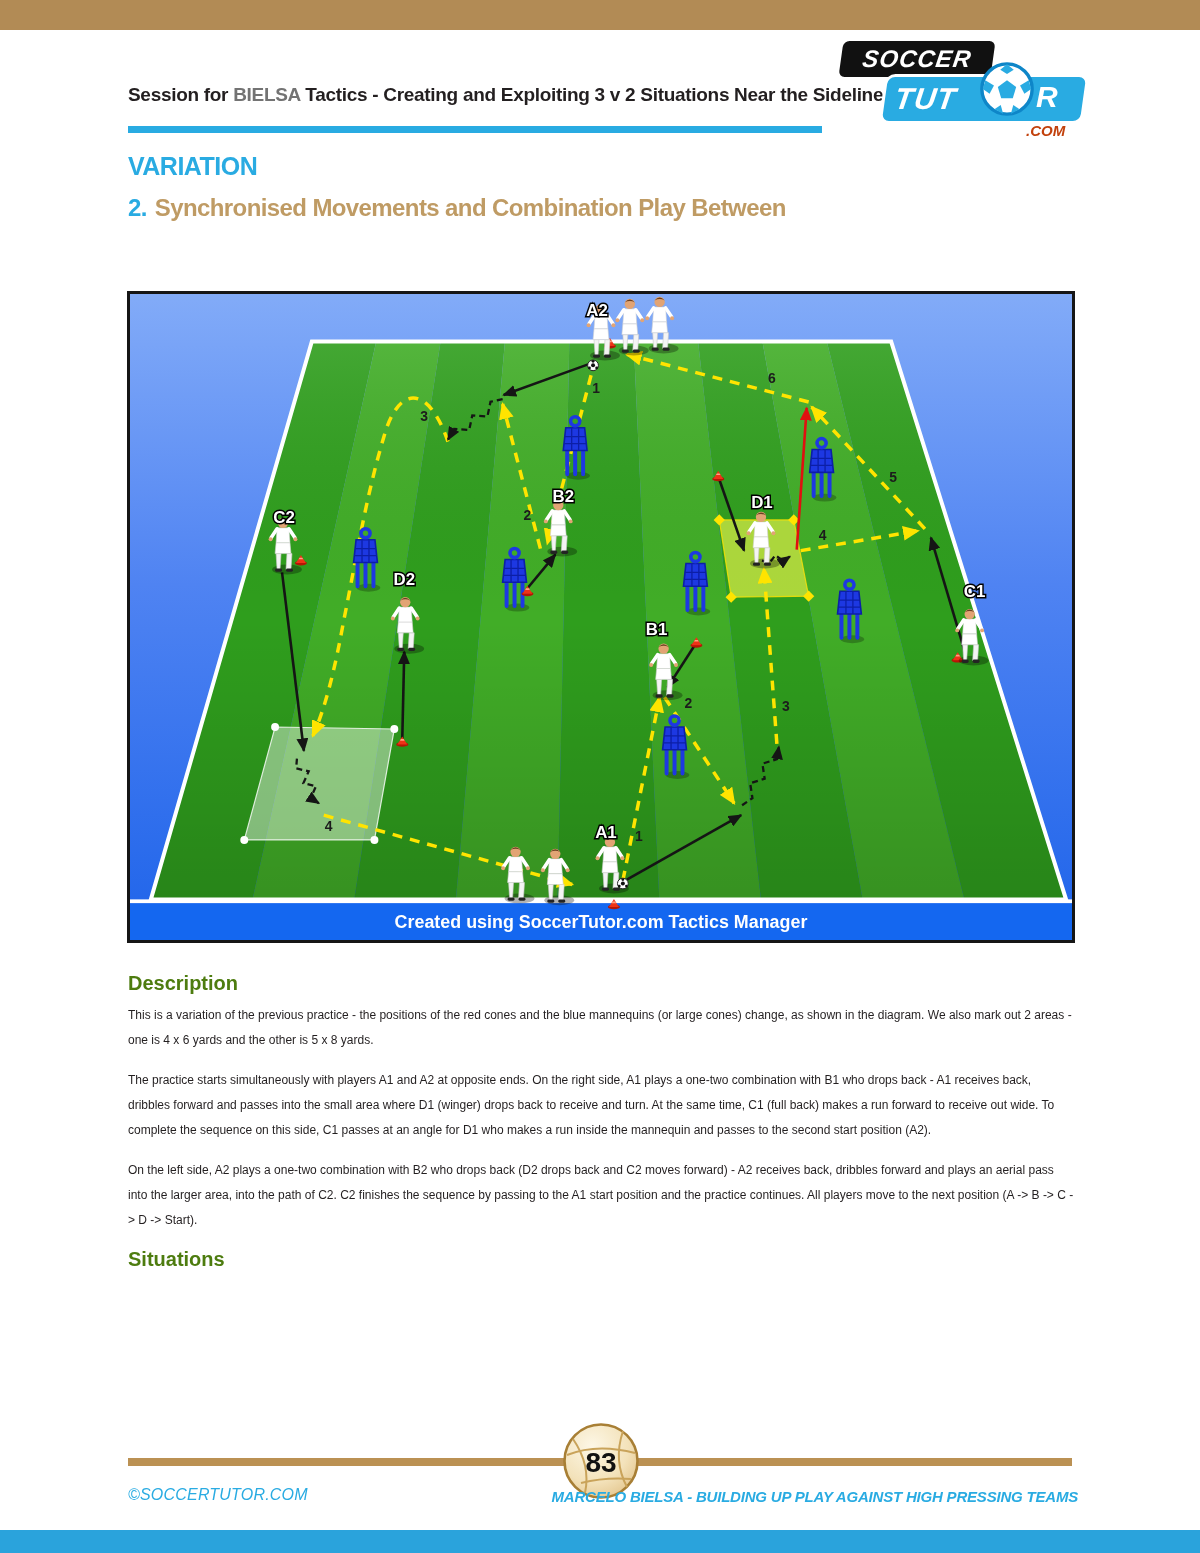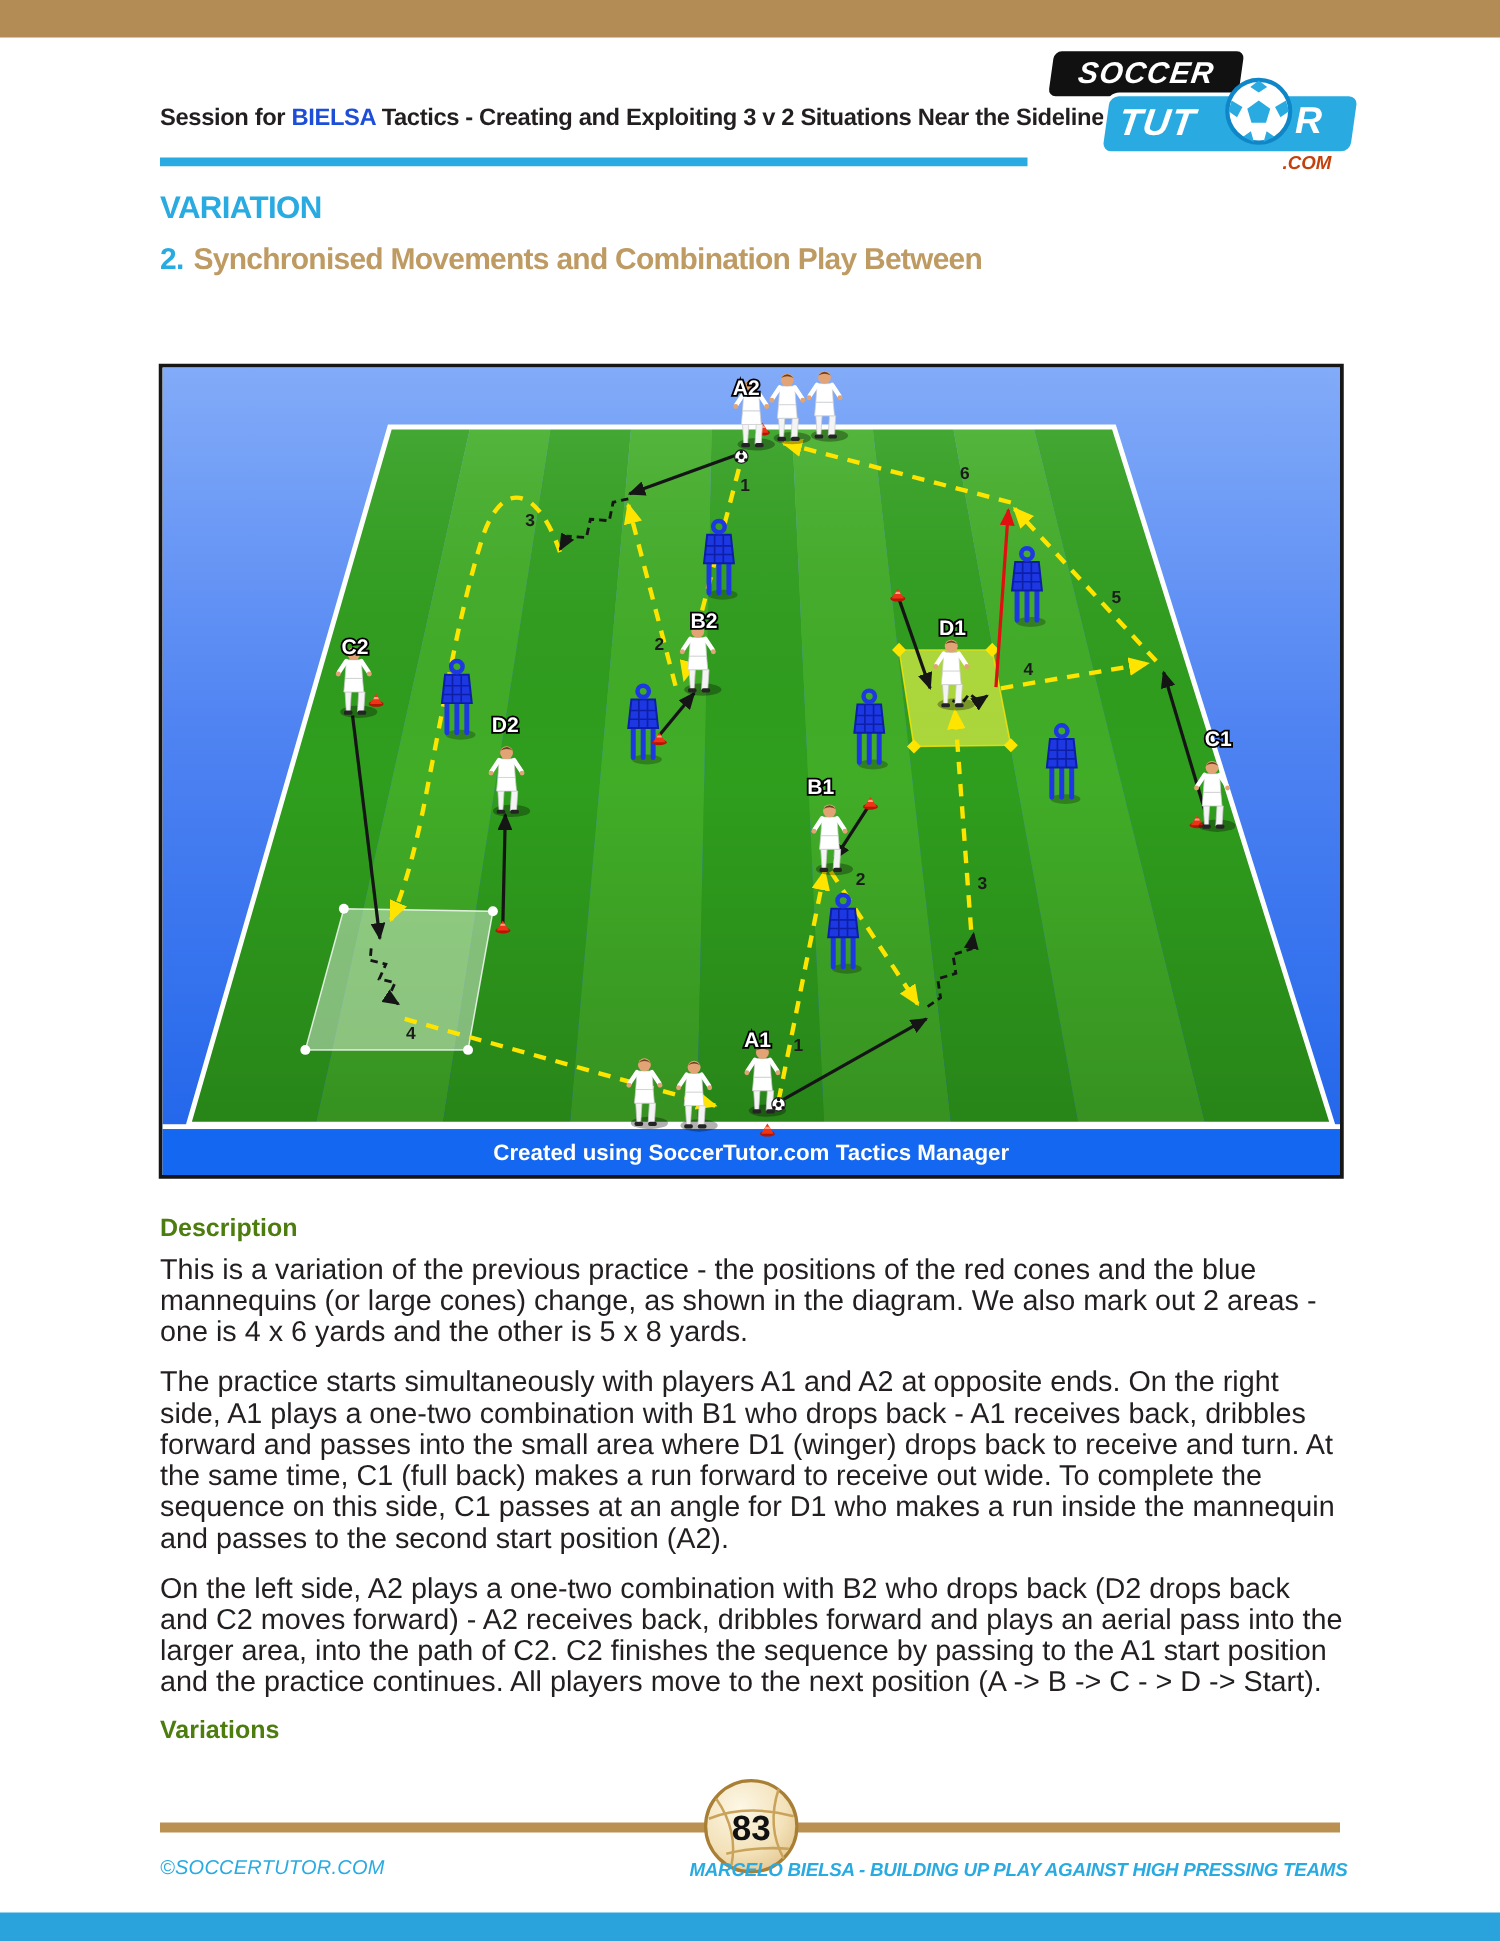--- a/index.html
+++ b/index.html
@@ -1,41 +1,41 @@
 <!DOCTYPE html>
 <html><head>
 <meta charset="utf-8">
 <style>
   html,body{margin:0;padding:0;background:#ffffff;}
   body{width:1200px;height:1553px;position:relative;font-family:"Liberation Sans",sans-serif;color:#231f20;overflow:hidden;}
   .topbar{position:absolute;left:0;top:0;width:1200px;height:30px;background:#b28b55;}
   
   .session{position:absolute;left:128px;top:84px;font-size:19px;font-weight:700;letter-spacing:-0.3px;color:#231f20;white-space:nowrap;}
-  .session .brand{color:#1d4ed8;}
+  .session .brand{color:#737373;}
   .header-rule{position:absolute;left:128px;top:126px;width:694px;height:7px;background:#29abe2;}
   
   .logo{position:absolute;left:830px;top:36px;width:250px;height:100px;}
   .logo-black{position:absolute;left:8px;top:2px;width:152px;height:36px;background:#111;border:3px solid #fff;border-radius:9px;transform:skewX(-8deg);display:flex;align-items:center;justify-content:center;}
   .logo-black span{color:#fff;font-size:24px;font-weight:700;font-style:italic;letter-spacing:1px;}
   .logo-blue{position:absolute;left:52px;top:38px;width:188px;height:44px;background:#29abe2;border:3px solid #fff;border-radius:10px;transform:skewX(-8deg);display:flex;align-items:center;padding-left:10px;}
   .logo-blue .t{color:#fff;font-size:30px;font-weight:700;font-style:italic;letter-spacing:1px;}
   .logo-ball{position:absolute;left:148px;top:24px;width:58px;height:58px;}
   .logo-r{position:absolute;left:206px;top:44px;color:#fff;font-size:30px;font-weight:700;font-style:italic;}
   .logo-com{position:absolute;left:196px;top:86px;color:#c2410c;font-size:15px;font-weight:700;font-style:italic;}
   
   .variation{position:absolute;left:128px;top:152px;font-size:25px;font-weight:700;letter-spacing:-0.5px;color:#29abe2;}
   .title{position:absolute;left:128px;top:194px;width:960px;font-size:24px;font-weight:700;letter-spacing:-0.6px;line-height:1.17;color:#bf9b64;}
   .title .num{color:#29abe2;margin-right:8px;}
   
   .frame{position:absolute;left:127px;top:291px;width:948px;height:652px;border:3px solid #161616;box-sizing:border-box;}
   .frame svg{display:block;width:100%;height:100%;}
   
   .textcol{position:absolute;left:128px;top:972px;width:948px;}
   .textcol h3{margin:0 0 8px 0;font-size:20px;color:#4d7c0f;}
-  .textcol p{margin:4px 0 15px 0;font-size:23px;line-height:25px;}
+  .textcol p{margin:4px 0 15px 0;font-size:12px;line-height:25px;}
   .textcol ol{margin:4px 0 0 0;padding-left:26px;font-size:17.5px;line-height:26px;}
   .textcol li{padding-left:8px;margin-bottom:1px;}
   
   .foot-line{position:absolute;left:128px;top:1458px;width:944px;height:8px;background:#bb9153;}
   .vball{position:absolute;left:561px;top:1421px;width:80px;height:80px;}
   .foot-left{position:absolute;left:128px;top:1486px;font-size:16px;font-weight:400;font-style:italic;color:#29abe2;letter-spacing:0.2px;}
   .foot-right{position:absolute;right:122px;top:1488px;font-size:15px;font-weight:700;font-style:italic;color:#29abe2;letter-spacing:-0.2px;}
   .foot-bar{position:absolute;left:0;top:1530px;width:1200px;height:23px;background:#2aa3dc;}
 </style>
 </head>
@@ -225,21 +225,21 @@
       <text x="850" y="306" text-anchor="middle" font-size="17" font-weight="700" fill="#ffffff" font-family="Liberation Sans, sans-serif" stroke="#000" stroke-width="3" paint-order="stroke">C1</text>
       <text x="636" y="216" text-anchor="middle" font-size="17" font-weight="700" fill="#ffffff" font-family="Liberation Sans, sans-serif" stroke="#000" stroke-width="3" paint-order="stroke">D1</text>
     </svg>
 </div>
 
 <div class="textcol">
   <h3>Description</h3>
   <p>This is a variation of the previous practice - the positions of the red cones and the blue mannequins (or large cones) change, as shown in the diagram. We also mark out 2 areas - one is 4 x 6 yards and the other is 5 x 8 yards.</p>
   <p>The practice starts simultaneously with players A1 and A2 at opposite ends. On the right side, A1 plays a one-two combination with B1 who drops back - A1 receives back, dribbles forward and passes into the small area where D1 (winger) drops back to receive and turn. At the same time, C1 (full back) makes a run forward to receive out wide. To complete the sequence on this side, C1 passes at an angle for D1 who makes a run inside the mannequin and passes to the second start position (A2).</p>
   <p>On the left side, A2 plays a one-two combination with B2 who drops back (D2 drops back and C2 moves forward) - A2 receives back, dribbles forward and plays an aerial pass into the larger area, into the path of C2. C2 finishes the sequence by passing to the A1 start position and the practice continues. All players move to the next position (A -&gt; B -&gt; C - &gt; D -&gt; Start).</p>
-  <h3>Variations</h3>
+  <h3>Situations</h3>
 </div>
 
 <div class="foot-line"></div>
 <svg class="vball" viewBox="0 0 80 80">
   <defs>
     <radialGradient id="gold" cx="0.38" cy="0.3" r="0.9">
       <stop offset="0" stop-color="#fdf7e6"></stop>
         <stop offset="0.55" stop-color="#f3e2ba"></stop>
         <stop offset="1" stop-color="#ddba7c"></stop>
     </radialGradient>

